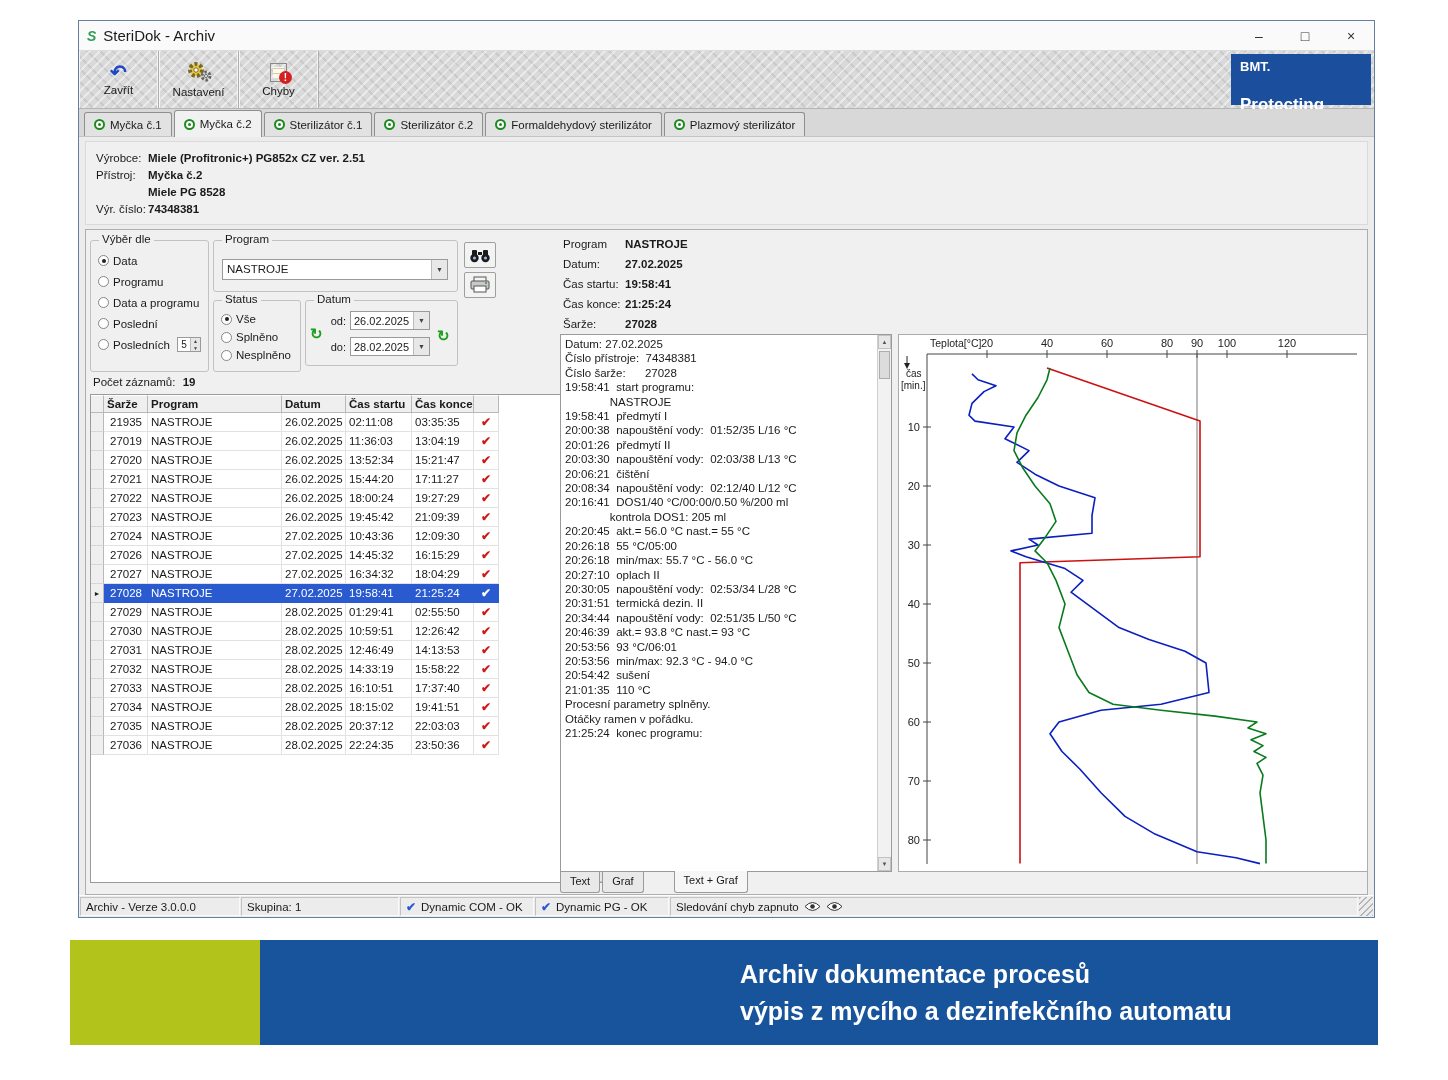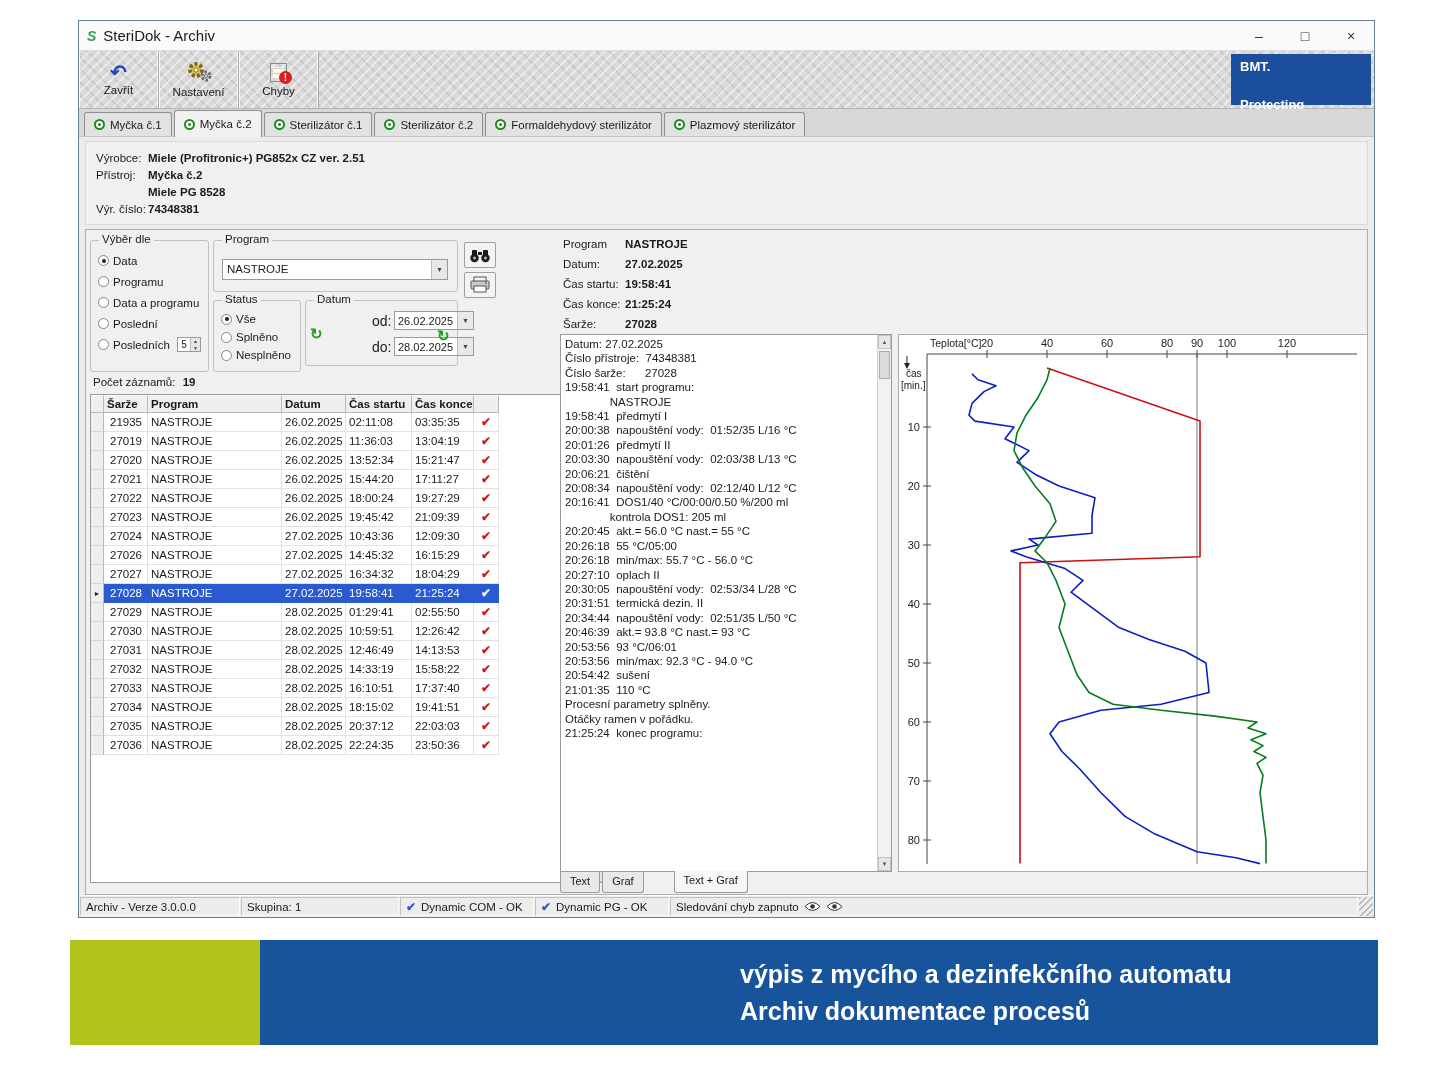--- a/index.html
+++ b/index.html
@@ -33,21 +33,21 @@
     border-right:1px solid #adadad; box-shadow:inset -1px 0 0 #f3f3f3, inset 1px 0 0 #f7f7f7; }
   .undo-ico { color:#1f45c8; font-size:20px; font-weight:bold; line-height:18px; }
   .err-ico { width:17px; height:19px; background:#fffbe8; border:1px solid #8a8a8a; position:relative;
     background-image:repeating-linear-gradient(to bottom, transparent 0 4px, #cfcab0 4px 5px);
     background-clip:content-box; padding:3px 2px; }
   .err-badge { position:absolute; right:-6px; bottom:-3px; width:13px; height:13px; border-radius:50%;
     background:#d42020; color:#fff; font-size:10px; font-weight:bold; text-align:center; line-height:13px; }
   .logo { position:absolute; right:3px; top:3px; bottom:3px; width:140px; background:#1b4f9e;
     color:#fff; padding:5px 9px; display:flex; flex-direction:column; }
   .logo1 { font-size:13px; font-weight:bold; margin-bottom:24px; }
-  .logo2 { font-size:13px; font-weight:bold; line-height:14px; }
+  .logo2 { font-size:17px; font-weight:bold; line-height:14px; }
 
   .tabbar { position:absolute; left:0; right:0; top:88px; height:28px; background:#d8d8d8;
     display:flex; align-items:flex-end; padding-left:5px; border-bottom:1px solid #c4c4c4; }
   .tab { height:24px; display:flex; align-items:center; gap:5px; padding:0 9px; margin-right:2px;
     background:#e2e2e2; border:1px solid #8f8f8f; border-bottom:none; border-radius:3px 3px 0 0;
     font-size:11.5px; white-space:nowrap; }
   .tab.active { background:#f1f1f1; height:27px; margin-bottom:-1px; z-index:2; }
   .tabicon { width:11px; height:11px; border-radius:50%; border:2px solid #1e8a1e; background:#fff;
     position:relative; flex:none; }
   .tabicon::after { content:''; position:absolute; left:2px; top:2px; width:3px; height:3px;
@@ -82,21 +82,21 @@
   .spin-ud span { font-size:5px; line-height:6.5px; text-align:center; color:#444; }
 
   .combo { position:absolute; left:8px; right:9px; top:18px; height:21px; background:#fff;
     border:1px solid #9a9a9a; display:flex; }
   .combo-val { flex:1; font-size:11.5px; padding:3px 0 0 4px; }
   .combo-dd, .df-dd { width:16px; background:#e8e8e8; border-left:1px solid #bbb; font-size:7px;
     display:flex; align-items:center; justify-content:center; color:#444; }
 
   .drow { position:absolute; left:0; display:flex; align-items:center; gap:4px; padding-left:22px; }
   .d-od { top:10px; } .d-do { top:36px; }
-  .dlab { font-size:14px; width:18px; text-align:right;margin-left:44px; }
+  .dlab { font-size:11px; width:18px; text-align:right; }
   .datefield { width:80px; height:19px; background:#fff; border:1px solid #9a9a9a; display:flex; }
   .df-val { flex:1; font-size:11px; padding:3px 0 0 3px; }
   .refresh-ico { position:absolute; color:#1ca01c; font-weight:bold; font-size:15px; }
   .r1 { left:4px; top:24px; } .r2 { left:131px; top:26px; }
 
   .sbtn { position:absolute; left:378px; width:32px; height:26px; background:#f3f3f3;
     border:1px solid #9f9f9f; border-radius:2px; display:flex; align-items:center; justify-content:center; }
   .sbtn.binoc { top:12px; } .sbtn.print { top:42px; }
 
   .records-count { position:absolute; left:7px; top:146px; font-size:11.5px; }
@@ -689,15 +689,15 @@
           <path d="M1 5.5 Q8.5 -2.5 16 5.5 Q8.5 13.5 1 5.5 Z" fill="#fff" stroke="#333"></path>
           <circle cx="8.5" cy="5.5" r="2.3" fill="#333"></circle>
         </svg>
       </div>
       <div class="grip"></div>
     </div>
 </div>
 
 <div class="banner-green" style="background: rgb(178, 196, 28);"></div>
 <div class="banner-blue" style="background: rgb(23, 84, 155);">
+  <div class="banner-line">Archiv dokumentace procesů</div>
   <div class="banner-line">výpis z mycího a dezinfekčního automatu</div>
-  <div class="banner-line">Archiv dokumentace procesů</div>
 </div>
 
 </body></html>

